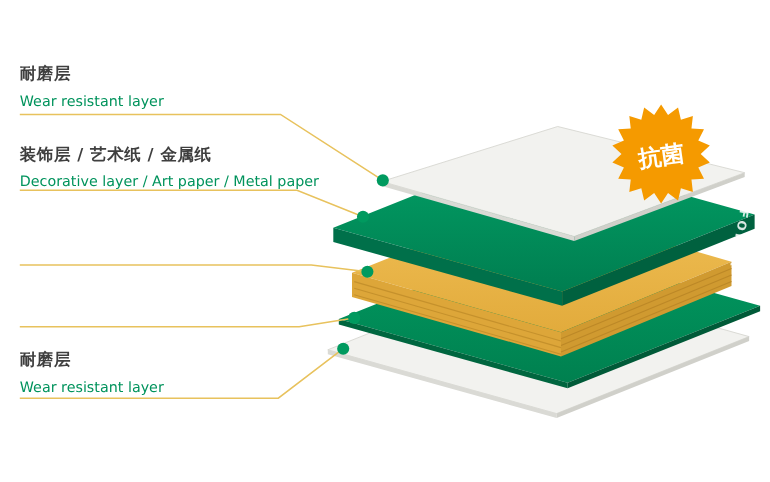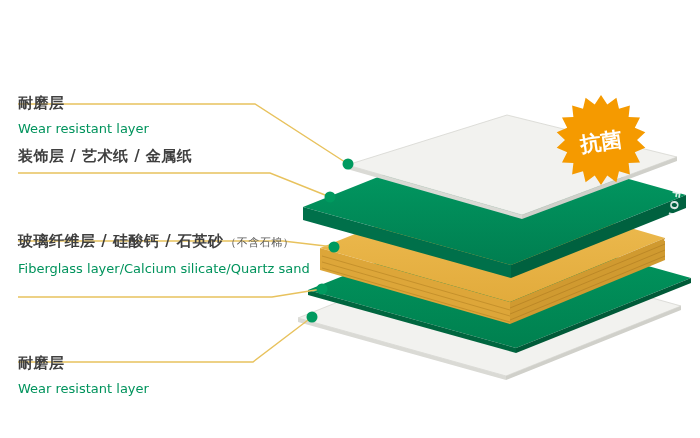--- a/index.html
+++ b/index.html
@@ -1,21 +1,21 @@
 <!DOCTYPE html>
 <html><head>
 <meta charset="utf-8">
 <style>
   html,body{margin:0;padding:0;background:#ffffff;}
   .stage{
     position:relative;width:700px;height:438px;background:#ffffff;overflow:hidden;
     font-family:"DejaVu Sans","Liberation Sans",sans-serif;
   }
   svg.scene{position:absolute;left:0;top:0;}
-  .label{position:absolute;left:18px;margin-top:36px;}
+  .label{position:absolute;left:18px;}
   .zh{font-size:15px;font-weight:bold;color:#3f3f3f;letter-spacing:.5px;line-height:18px;}
   .zh .note{font-size:11px;font-weight:normal;color:#5a5a5a;margin-left:2px;}
   .en{font-size:13px;color:#00935c;margin-top:9px;line-height:15px;text-align:right;}
 </style>
 </head>
 <body>
 
 <div class="stage">
 
   <svg class="scene" width="700" height="438" viewBox="0 0 700 438">
@@ -91,30 +91,25 @@
       <polygon id="badge-star" points="601.0,95.0 607.3,104.5 616.4,97.7 619.0,108.8 629.9,105.5 628.6,116.9 640.0,117.5 634.8,127.7 645.3,132.2 637.0,140.0 645.3,147.8 634.8,152.3 640.0,162.5 628.6,163.1 629.9,174.5 619.0,171.2 616.4,182.3 607.3,175.5 601.0,185.0 594.7,175.5 585.6,182.3 583.0,171.2 572.1,174.5 573.4,163.1 562.0,162.5 567.2,152.3 556.7,147.8 565.0,140.0 556.7,132.2 567.2,127.7 562.0,117.5 573.4,116.9 572.1,105.5 583.0,108.8 585.6,97.7 594.7,104.5" fill="#f59a00"></polygon>
       <text x="601" y="149" text-anchor="middle" font-size="21" font-weight="bold" fill="#ffffff" transform="rotate(-8 601 141)" font-family="DejaVu Sans, Liberation Sans, sans-serif">抗菌</text>
     </g>
   </svg>
 
   <div class="label" style="top:58px">
     <div class="zh">耐磨层</div>
     <div class="en">Wear resistant layer</div>
   </div>
 
-  <div class="label" style="top:111px">
+  <div class="label" style="top:131px">
     <div class="zh">装饰层 / 艺术纸 / 金属纸</div>
+    <div class="en">Decorative layer / Art paper / Metal paper</div>
   </div>
 
-  <div class="label" style="top:196px">
-    <div class="zh">
-      <span>玻璃纤维层 / 硅酸钙 / 石英砂</span><span class="note">（不含石棉）</span>
-    </div>
-    <div class="en">Fiberglass layer/Calcium silicate/Quartz sand</div>
-  </div>
 
 
   <div class="label" style="top:318px">
     <div class="zh">耐磨层</div>
     <div class="en">Wear resistant layer</div>
   </div>
 
 </div>
 
 </body></html>

